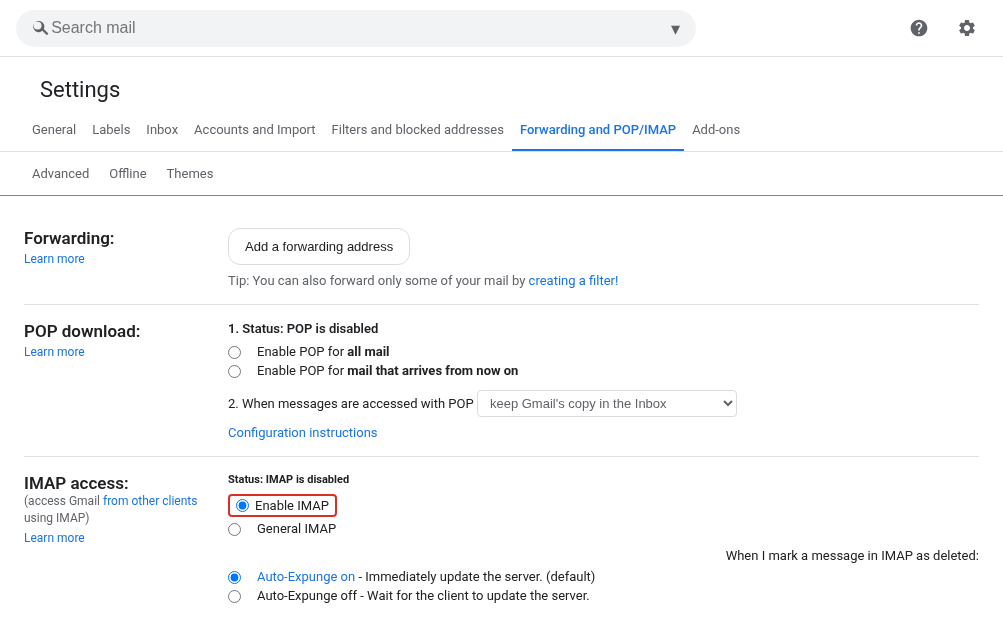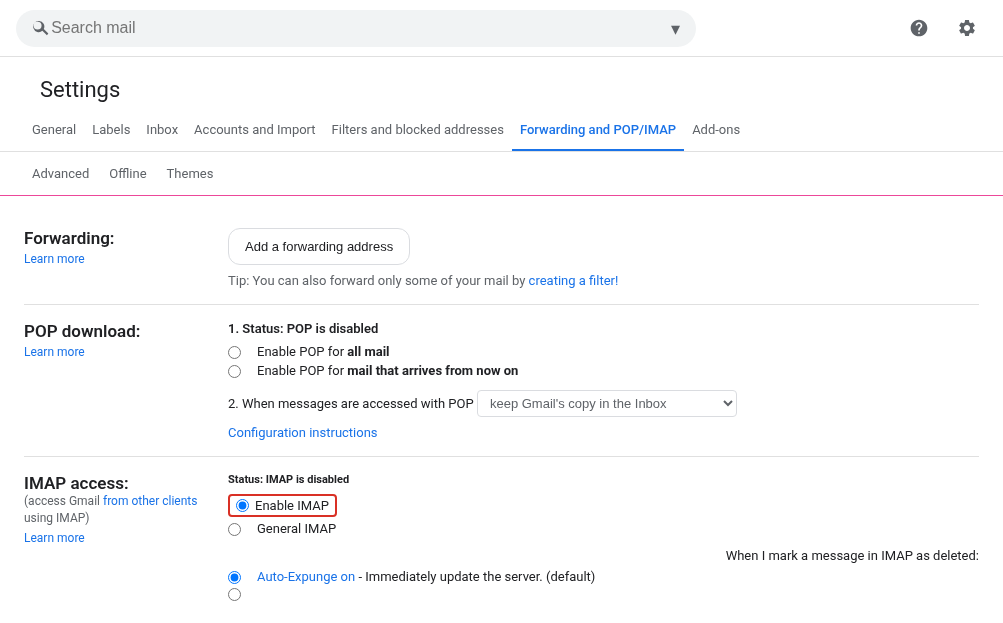--- a/index.html
+++ b/index.html
@@ -182,17 +182,20 @@
 
       <div class="radio-option">
         <input type="radio" name="imap-expunge" checked="" style="">
         <span>
           <span class="auto-expunge-on">Auto-Expunge on</span><span> - Immediately update the server. (default)</span>
         </span>
       </div>
 
       <div class="radio-option">
         <input type="radio" name="imap-expunge" style="">
+        <span>
+          <span>Auto-Expunge off</span><span> - Wait for the client to update the server.</span>
+        </span>
       </div>
     </div>
   </div>
 
 </div>
 
 </body></html>

